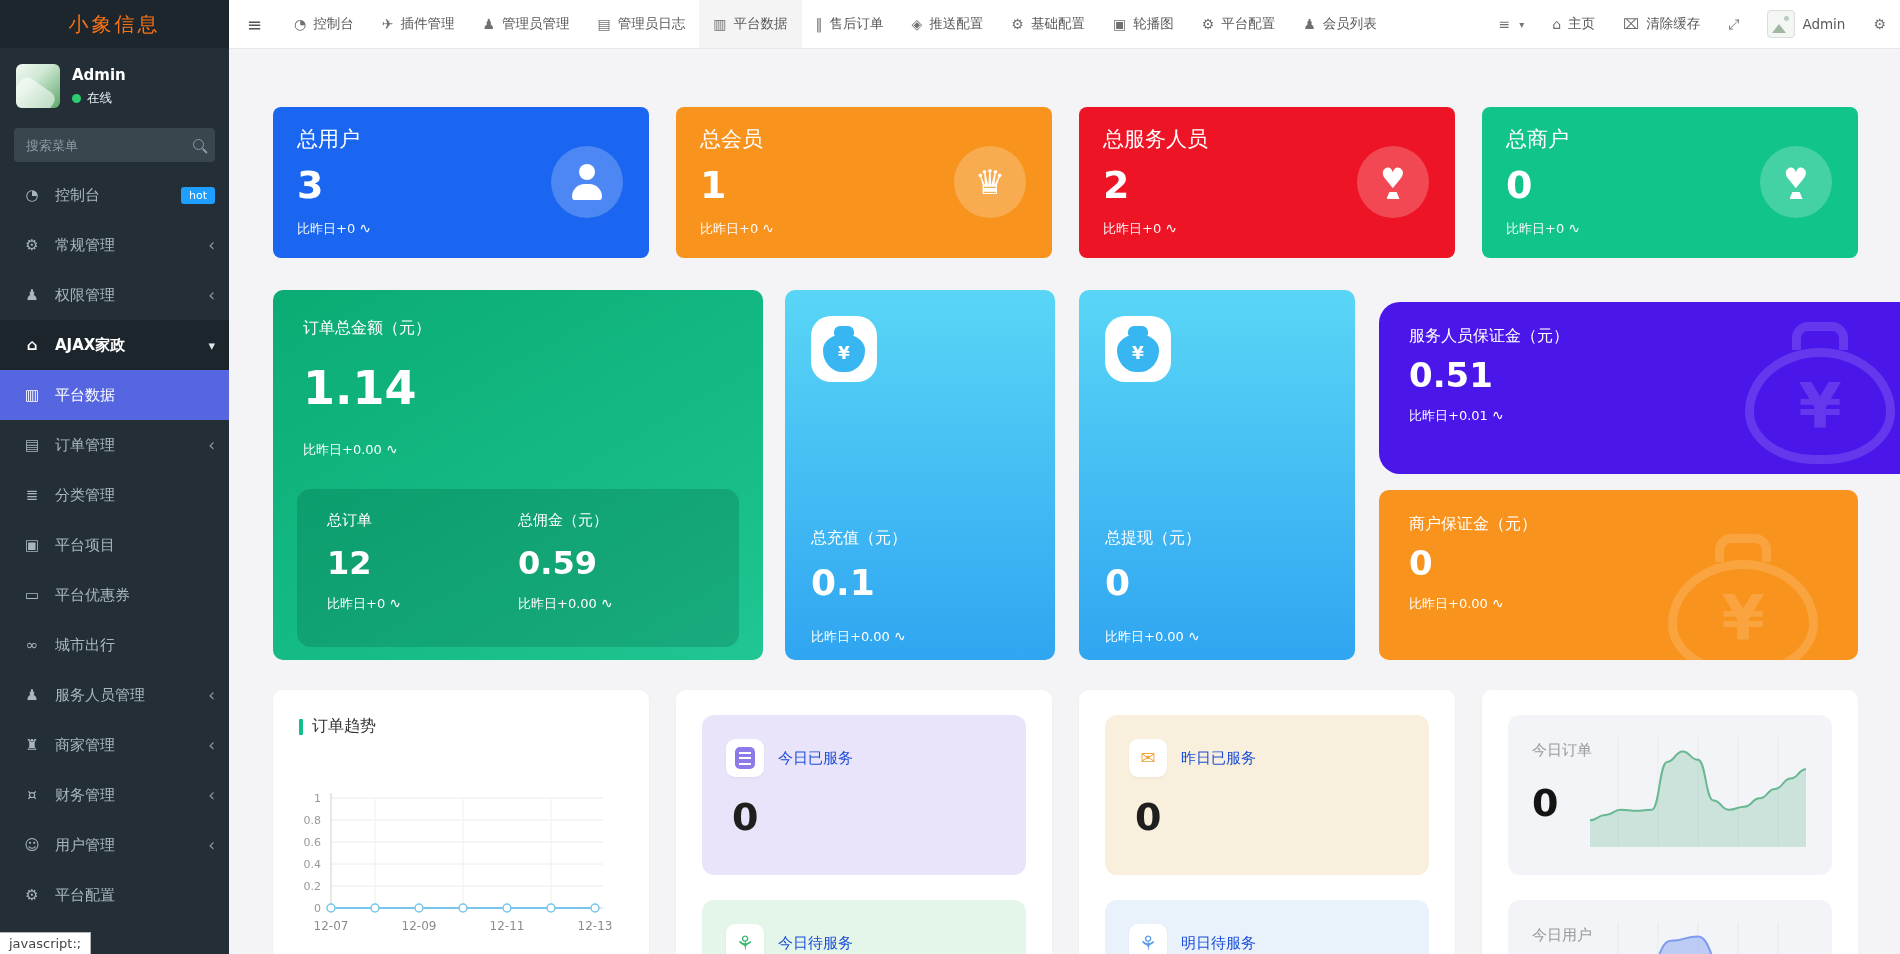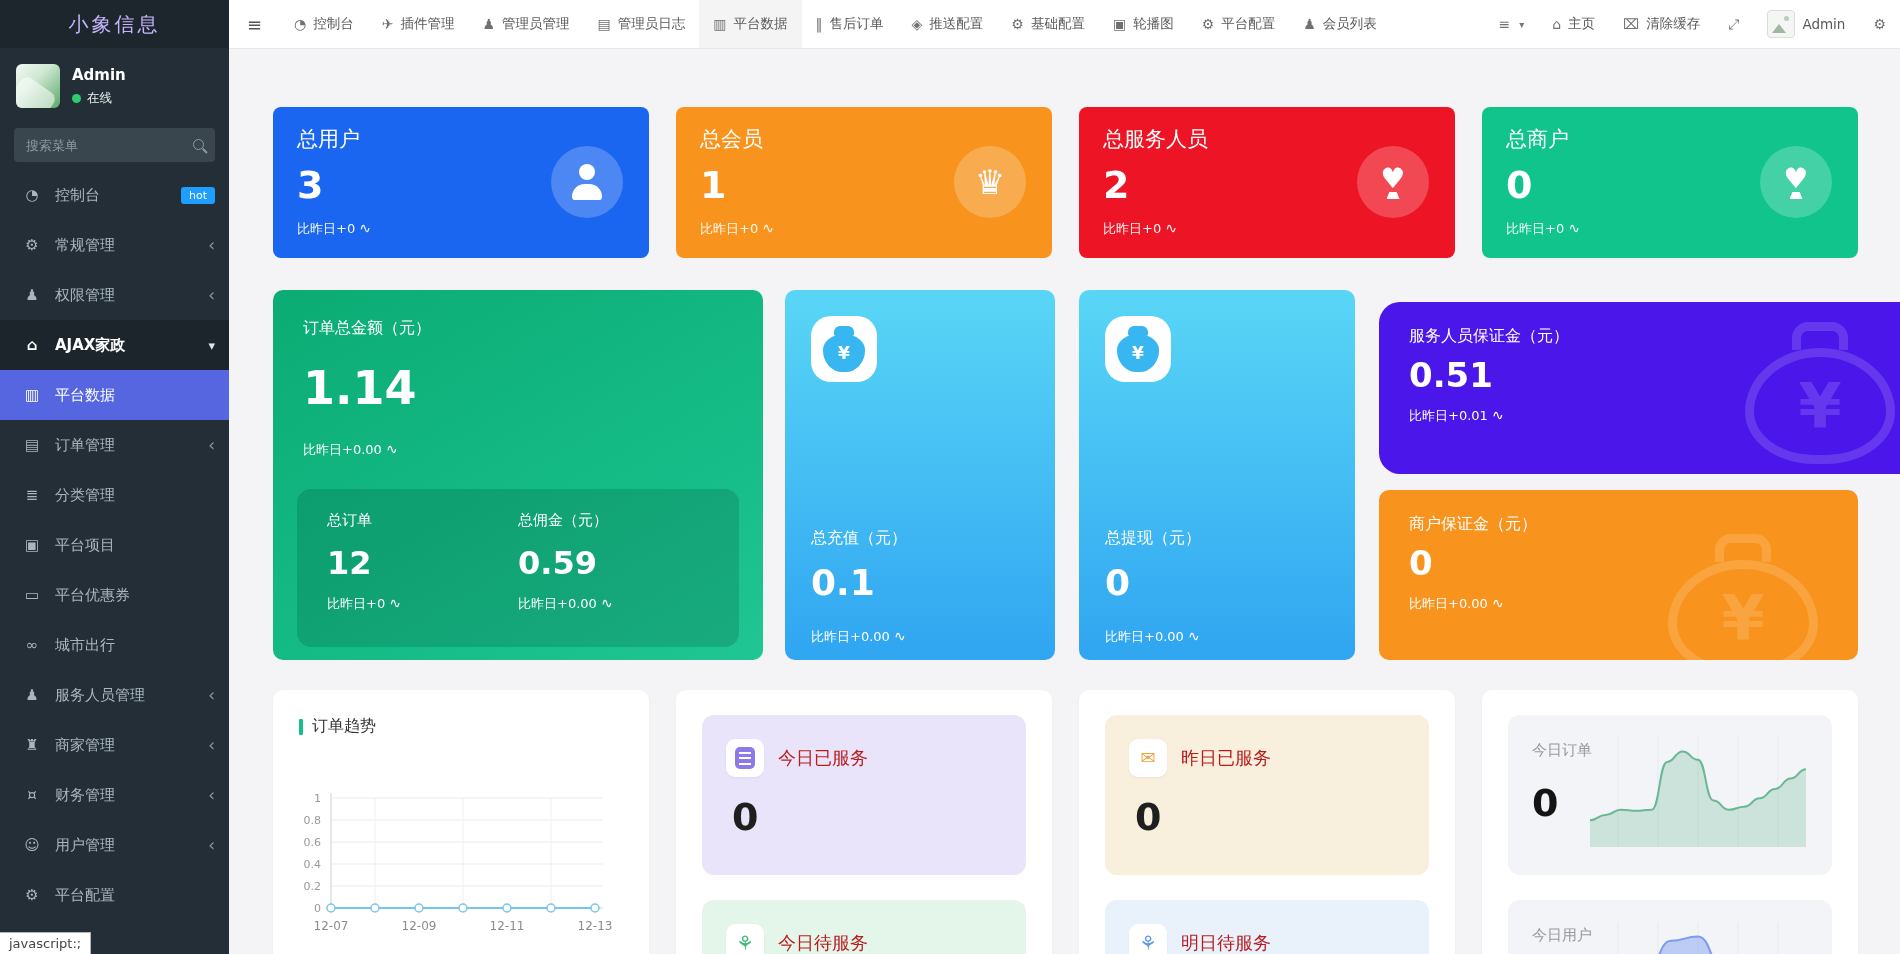--- a/index.html
+++ b/index.html
@@ -2,21 +2,21 @@
 <html><head>
 <meta charset="utf-8">
 <style>
   html,body{margin:0;padding:0;}
   body{width:1900px;height:954px;overflow:hidden;background:#f4f4f6;
        font-family:"DejaVu Sans","Liberation Sans",sans-serif;}
   #app{position:relative;width:1900px;height:954px;overflow:hidden;}
 
   
   .sidebar{position:absolute;left:0;top:0;width:229px;height:954px;background:#232e36;overflow:hidden;z-index:20;}
-  .logo{height:48px;line-height:48px;text-align:center;color:#c4b5fd;font-size:20px;letter-spacing:3px;background:#1d262c;}
+  .logo{height:48px;line-height:48px;text-align:center;color:#f97316;font-size:20px;letter-spacing:3px;background:#1d262c;}
   .profile{position:absolute;top:58px;left:0;right:0;display:flex;align-items:center;padding:0 0 0 16px;height:56px;}
   .avatar{width:44px;height:44px;border-radius:6px;background:linear-gradient(135deg,#f2f8f3 0%,#cfe8d4 40%,#5da868 100%);position:relative;overflow:hidden;flex:0 0 44px;}
   .avatar::after{content:"";position:absolute;left:-6px;top:18px;width:40px;height:40px;background:#fff;opacity:.55;transform:rotate(35deg);border-radius:8px;}
   .pinfo{margin-left:12px;}
   .pname{color:#fff;font-size:15px;font-weight:bold;}
   .pstatus{display:flex;align-items:center;color:#e9eff1;font-size:12.5px;margin-top:6px;}
   .dot{width:9px;height:9px;border-radius:50%;background:#2ecc71;margin-right:6px;}
   .search{position:absolute;top:128px;left:14px;right:14px;}
   .search input{width:100%;box-sizing:border-box;height:34px;background:#39464e;border:none;border-radius:4px;color:#cfd8dc;padding:0 30px 0 12px;font-size:13px;outline:none;}
   .search input::placeholder{color:#8b9aa3;}
@@ -110,21 +110,21 @@
 
   .inpanel{position:absolute;left:26px;right:26px;height:160px;border-radius:12px;padding:24px 24px;box-sizing:border-box;}
   .inpanel.first{top:25px;}
   .inpanel.second{top:210px;}
   .bg-purple{background:#e9e4f9;}
   .bg-green{background:#e4f6ea;}
   .bg-cream{background:#f8efdd;}
   .bg-lblue{background:#e9f1fb;}
   .bg-gray{background:#f3f4f7;}
   .prow{display:flex;align-items:center;gap:14px;}
-  .prow .lbl{font-size:18px;color:#b91c1c;}
+  .prow .lbl{font-size:15px;color:#1d4ed8;}
   .ibox{width:38px;height:38px;background:#fff;border-radius:9px;display:flex;align-items:center;justify-content:center;box-shadow:0 1px 3px rgba(0,0,0,.05);}
   .doc{width:20px;height:22px;border-radius:5px;background:#8d79e8;position:relative;}
   .doc::after{content:"";position:absolute;left:4px;right:4px;top:5px;height:13px;
               background:repeating-linear-gradient(to bottom,#fff 0,#fff 2px,transparent 2px,transparent 5.5px);}
   .glyph-green{color:#3cb96f;font-size:20px;line-height:1;}
   .glyph-orange{color:#f0a23c;font-size:18px;line-height:1;}
   .glyph-blue{color:#5a9be8;font-size:20px;line-height:1;}
   .inpanel .val{font-size:38px;font-weight:bold;color:#1f1f1f;margin:18px 0 0 6px;}
 
   .mpanel .lbl2{position:absolute;left:24px;top:26px;font-size:15px;color:#98989d;}

